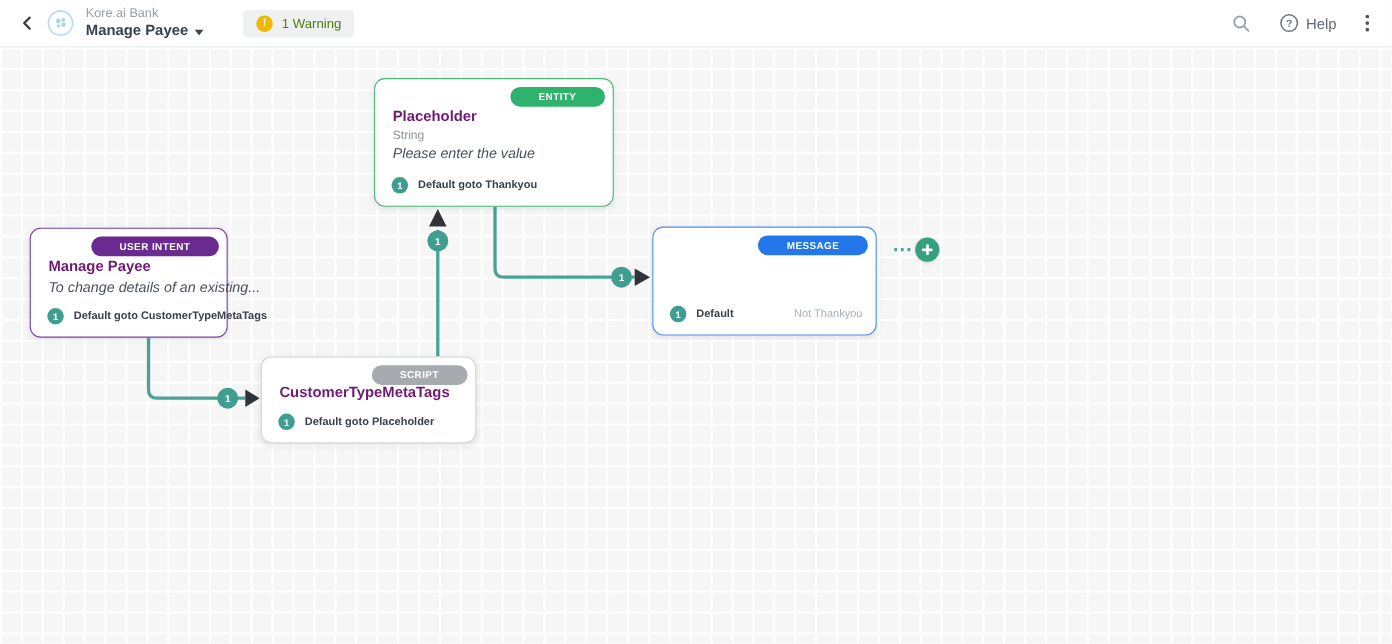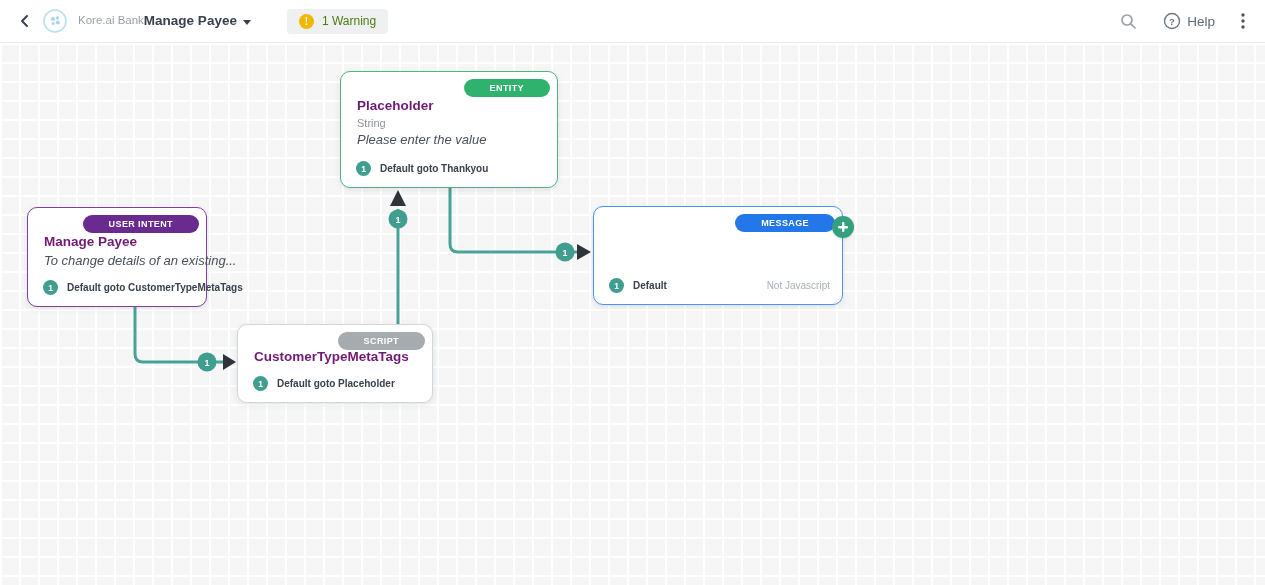--- a/index.html
+++ b/index.html
@@ -12,21 +12,21 @@
 
   
   .header {
     position: absolute; top: 0; left: 0; right: 0; height: 43px;
     background: #ffffff; border-bottom: 1px solid #e8ebed;
     display: flex; align-items: center;
     padding: 0 20px 0 12px; z-index: 5;
   }
   .back-btn { width: 26px; height: 26px; display: flex; align-items: center; justify-content: center; cursor: pointer; }
   .logo-wrap { width: 26px; height: 26px; margin-left: 4px; display: flex; align-items: center; justify-content: center; }
-  .title-block { margin-left: 10px; display: flex; flex-direction: row; justify-content: center; line-height: 1.25; }
+  .title-block { margin-left: 10px; display: flex; flex-direction: column; justify-content: center; line-height: 1.25; }
   .app-name { font-size: 11.5px; color: #9aa0a7; }
   .task-row { display: flex; align-items: center; gap: 6px; cursor: pointer; }
   .task-name { font-size: 13.5px; font-weight: bold; color: #39414d; }
   .caret-down { width: 0; height: 0; border-left: 4px solid transparent; border-right: 4px solid transparent; border-top: 5px solid #39414d; margin-top: 2px; }
   .warning-badge {
     display: flex; align-items: center; gap: 8px;
     background: #eef0f2; border-radius: 4px;
     padding: 5px 12px; margin-left: 36px; cursor: pointer;
   }
   .warning-icon {
@@ -52,21 +52,21 @@
   .edges { position: absolute; top: 0; left: 0; width: 1265px; height: 542px; }
 
   
   .node {
     position: absolute; background: #ffffff; border-radius: 10px;
     box-shadow: 0 2px 6px rgba(40,50,60,.10); cursor: pointer;
   }
   .node-entity  { left: 340px; top: 28px;  width: 218px; height: 117px; border: 1.5px solid #4eb478; }
   .node-intent  { left: 27px;  top: 164px; width: 180px; height: 100px; border: 1.5px solid #7e3f9e; }
   .node-script  { left: 237px; top: 281px; width: 196px; height: 79px;  border: 1.5px solid #d3d6d9; }
-  .node-message { left: 593px; top: 163px; width: 250px; height: 99px;  border: 1.5px solid #4a92f0; }
+  .node-message { left: 593px; top: 163px; width: 204px; height: 99px;  border: 1.5px solid #4a92f0; }
 
   .badge {
     position: absolute; top: 7px; right: 7px;
     color: #ffffff; font-size: 9px; font-weight: bold; letter-spacing: .4px;
     padding: 4px 26px; border-radius: 12px; white-space: nowrap;
   }
   .badge-entity  { background: #2fb26d; }
   .badge-intent  { background: #6a2b90; }
   .badge-script  { background: #a6abaf; }
   .badge-message { background: #2377e8; }
@@ -213,21 +213,21 @@
       <span class="seq-badge">1</span>
       <span class="transition-label">Default goto Placeholder</span>
     </div>
   </div>
 
   <div class="node node-message">
     <span class="badge badge-message">MESSAGE</span>
     <div class="node-footer">
       <span class="seq-badge">1</span>
       <span class="transition-label">Default</span>
-      <span class="not-connected">Not Javascript</span>
+      <span class="not-connected">Not Thankyou</span>
     </div>
   </div>
 
   <div class="plus-btn">
     <svg width="12" height="12" viewBox="0 0 12 12">
       <rect x="5" y="1" width="2.4" height="10" rx="1.2" fill="#ffffff"></rect>
       <rect x="1" y="5" width="10" height="2.4" rx="1.2" fill="#ffffff"></rect>
     </svg>
   </div>
 

